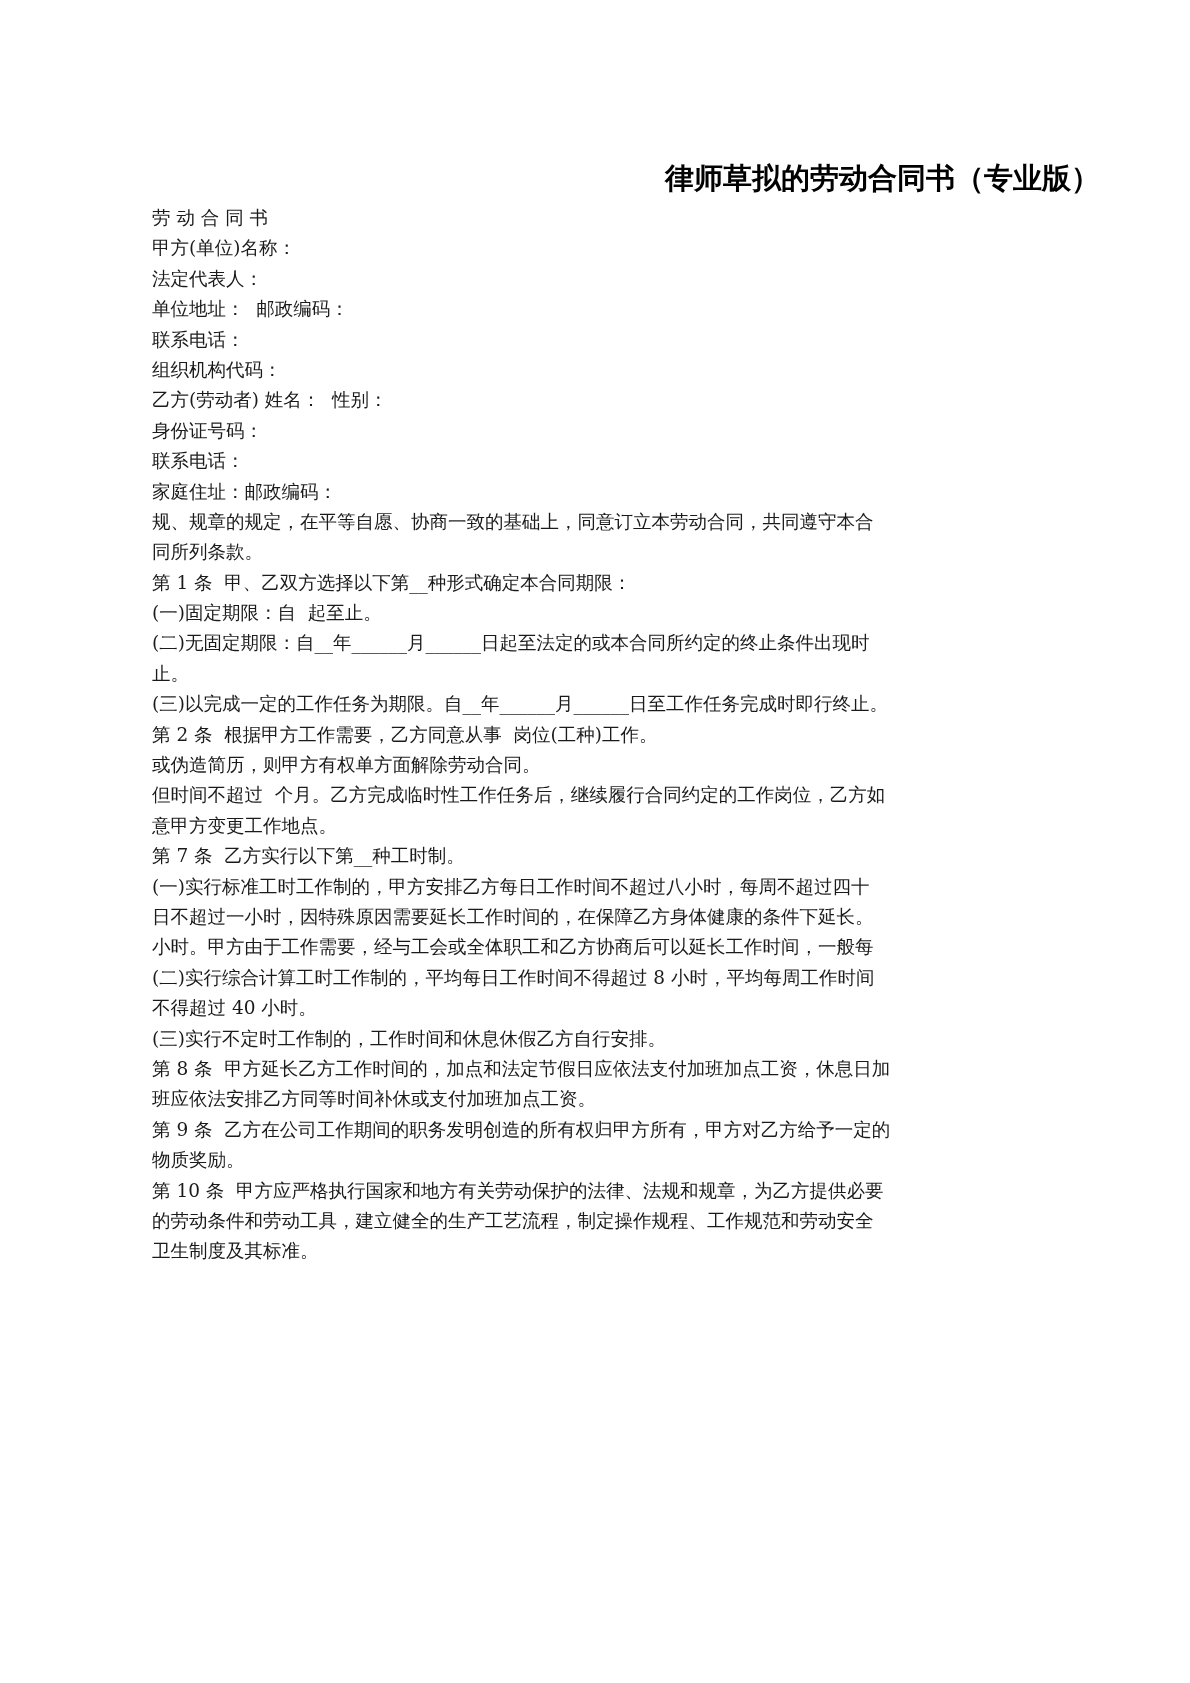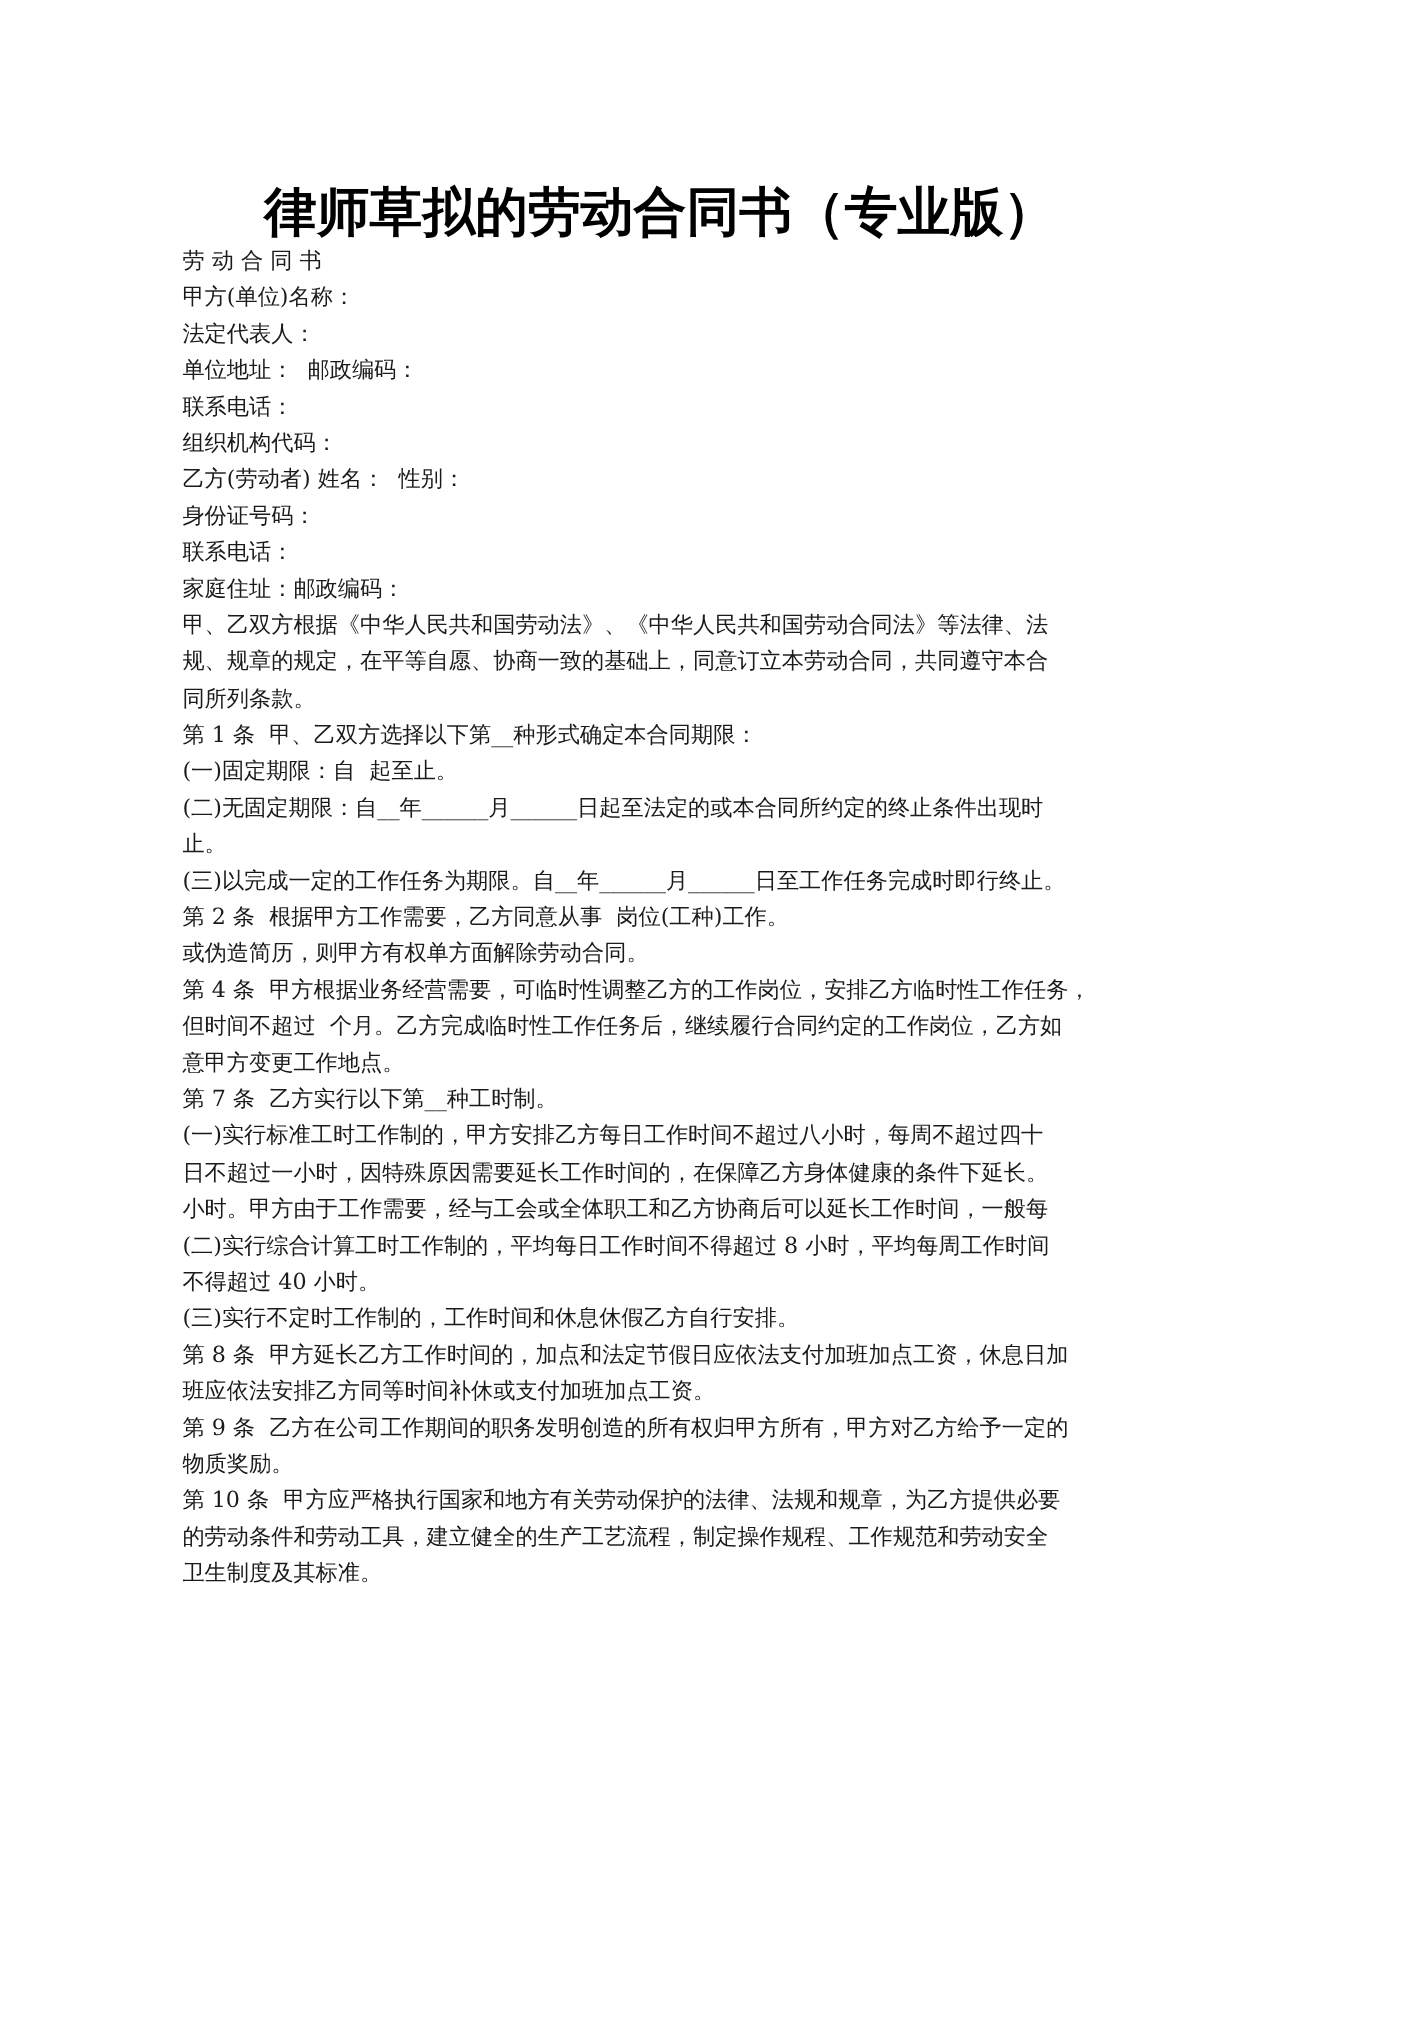--- a/index.html
+++ b/index.html
@@ -2,23 +2,23 @@
 <html><head>
   <meta charset="utf-8">
   <style>
     html, body { margin: 0; padding: 0; background: #ffffff; }
     body { width: 1190px; height: 1683px; position: relative; overflow: hidden; }
     .page {
       position: absolute; left: 0; top: 0; width: 1190px; height: 1683px;
       background: #ffffff; color: #111111;
     }
     .title {
-      position: absolute; left: 0; top: 150px; width: 1100px; text-align: center;
+      position: absolute; left: 0; top: 150px; width: 1100px; text-align: right;
       font-family: "DejaVu Sans", sans-serif; font-weight: bold;
-      font-size: 44px; line-height: 56px; letter-spacing: 0px; color: #000000;
+      font-size: 29px; line-height: 56px; letter-spacing: 0px; color: #000000;
     }
     .body {
       position: absolute; left: 152px; top: 203px; width: 780px;
       font-family: "DejaVu Serif", serif; font-size: 18.5px; line-height: 30.4px;
       color: #1a1a1a;
     }
     .line { white-space: pre; height: 30.4px; overflow: visible; }
   </style>
 </head>
 <body>
@@ -30,31 +30,29 @@
     <div class="line">劳 动 合 同 书</div>
     <div class="line">甲方(单位)名称：</div>
     <div class="line">法定代表人：</div>
     <div class="line">单位地址：  邮政编码：</div>
     <div class="line">联系电话：</div>
     <div class="line">组织机构代码：</div>
     <div class="line">乙方(劳动者) 姓名：  性别：</div>
     <div class="line">身份证号码：</div>
     <div class="line">联系电话：</div>
     <div class="line">家庭住址：邮政编码：</div>
-    <div class="line">甲、乙双方根据《中华人民共和国劳动法》、《中华人民共和国劳动合同法》等法律、法</div>
     <div class="line">规、规章的规定，在平等自愿、协商一致的基础上，同意订立本劳动合同，共同遵守本合</div>
     <div class="line">同所列条款。</div>
     <div class="line">第 1 条  甲、乙双方选择以下第__种形式确定本合同期限：</div>
     <div class="line">(一)固定期限：自  起至止。</div>
     <div class="line">(二)无固定期限：自__年______月______日起至法定的或本合同所约定的终止条件出现时</div>
     <div class="line">止。</div>
     <div class="line">(三)以完成一定的工作任务为期限。自__年______月______日至工作任务完成时即行终止。</div>
     <div class="line">第 2 条  根据甲方工作需要，乙方同意从事  岗位(工种)工作。</div>
     <div class="line">或伪造简历，则甲方有权单方面解除劳动合同。</div>
-    <div class="line">第 4 条  甲方根据业务经营需要，可临时性调整乙方的工作岗位，安排乙方临时性工作任务，</div>
     <div class="line">但时间不超过  个月。乙方完成临时性工作任务后，继续履行合同约定的工作岗位，乙方如</div>
     <div class="line">意甲方变更工作地点。</div>
     <div class="line">第 7 条  乙方实行以下第__种工时制。</div>
     <div class="line">(一)实行标准工时工作制的，甲方安排乙方每日工作时间不超过八小时，每周不超过四十</div>
     <div class="line">日不超过一小时，因特殊原因需要延长工作时间的，在保障乙方身体健康的条件下延长。</div>
     <div class="line">小时。甲方由于工作需要，经与工会或全体职工和乙方协商后可以延长工作时间，一般每</div>
     <div class="line">(二)实行综合计算工时工作制的，平均每日工作时间不得超过 8 小时，平均每周工作时间</div>
     <div class="line">不得超过 40 小时。</div>
     <div class="line">(三)实行不定时工作制的，工作时间和休息休假乙方自行安排。</div>
     <div class="line">第 8 条  甲方延长乙方工作时间的，加点和法定节假日应依法支付加班加点工资，休息日加</div>

